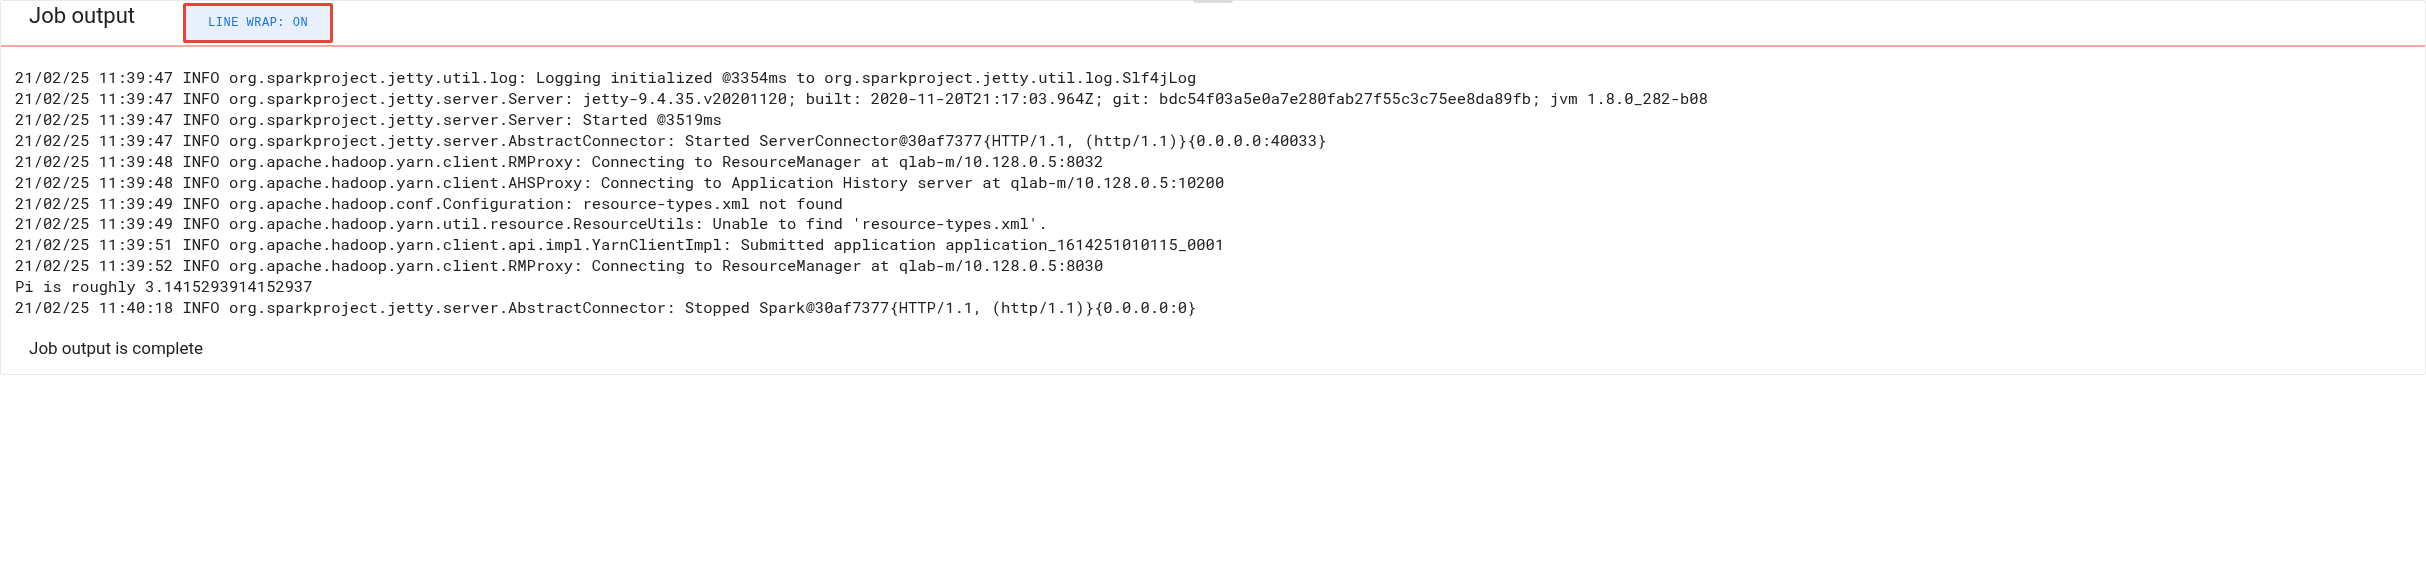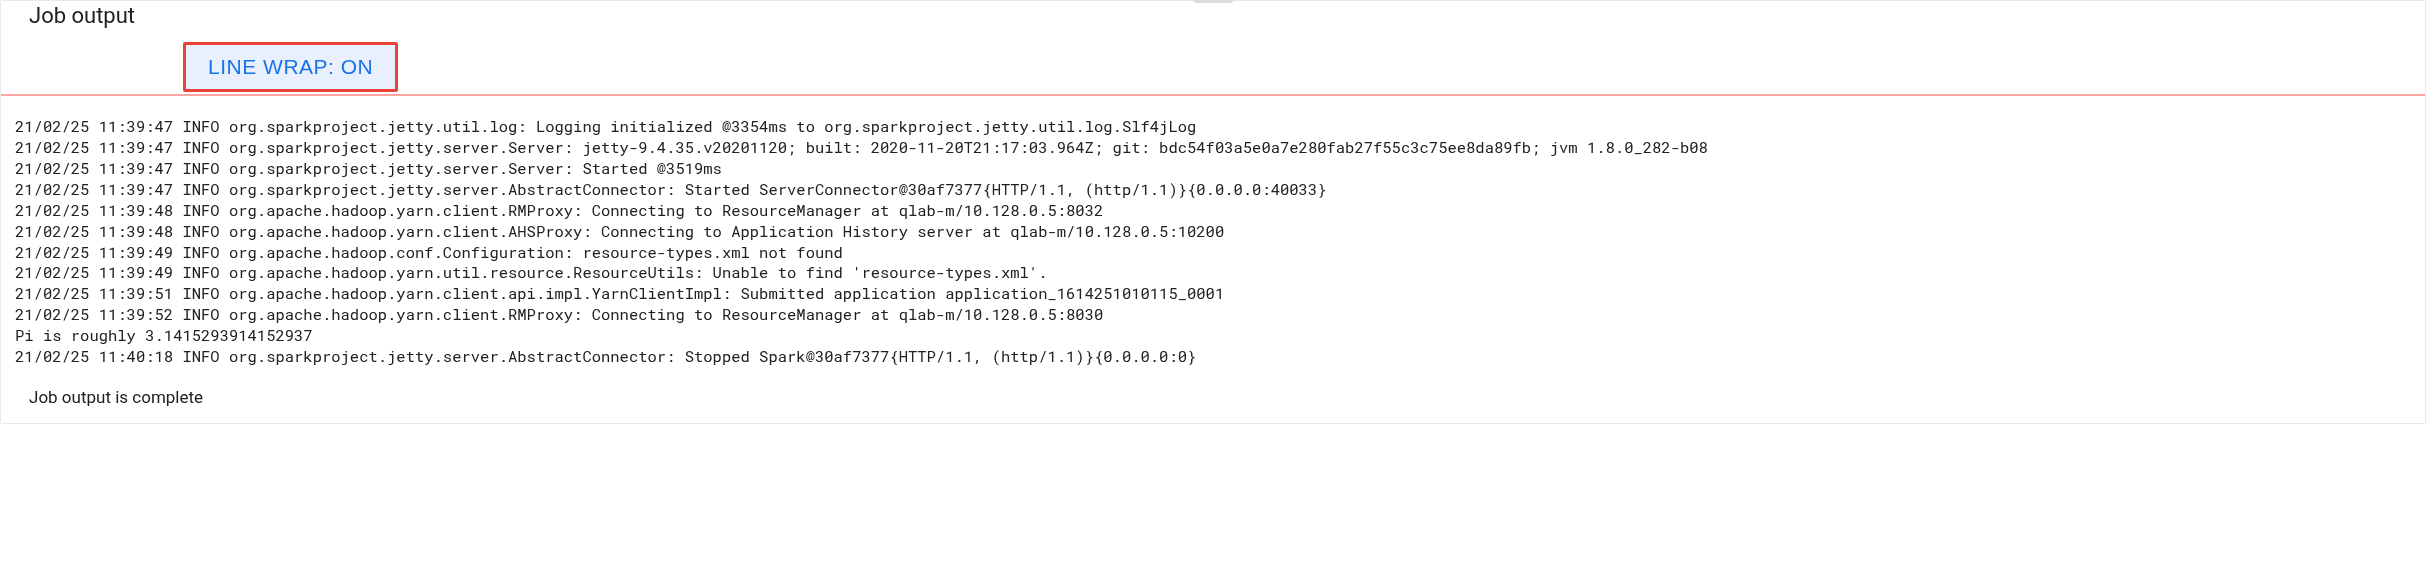--- a/index.html
+++ b/index.html
@@ -27,28 +27,27 @@
     .header-title {
       font-size: 22px;
       font-weight: 400;
       color: #202124;
       margin-right: 48px;
     }
     .toggle-btn {
       border: 3px solid #ea4335;
       background: #e8f0fe;
       color: #1a73e8;
-      font-family: Liberation Sans, sans-serif;
-      font-size: 21px;
+      font-family: Liberation Mono, monospace;
+      font-size: 12px;
       font-weight: 500;
       letter-spacing: 0.5px;
       padding: 10px 22px;
       cursor: pointer;
       border-radius: 2px;
-      margin-top: 39px;
     }
     .drag-handle {
       position: absolute;
       top: -4px;
       left: 50%;
       transform: translateX(-50%);
       width: 40px;
       height: 6px;
       background: #dadce0;
       border-radius: 3px;

